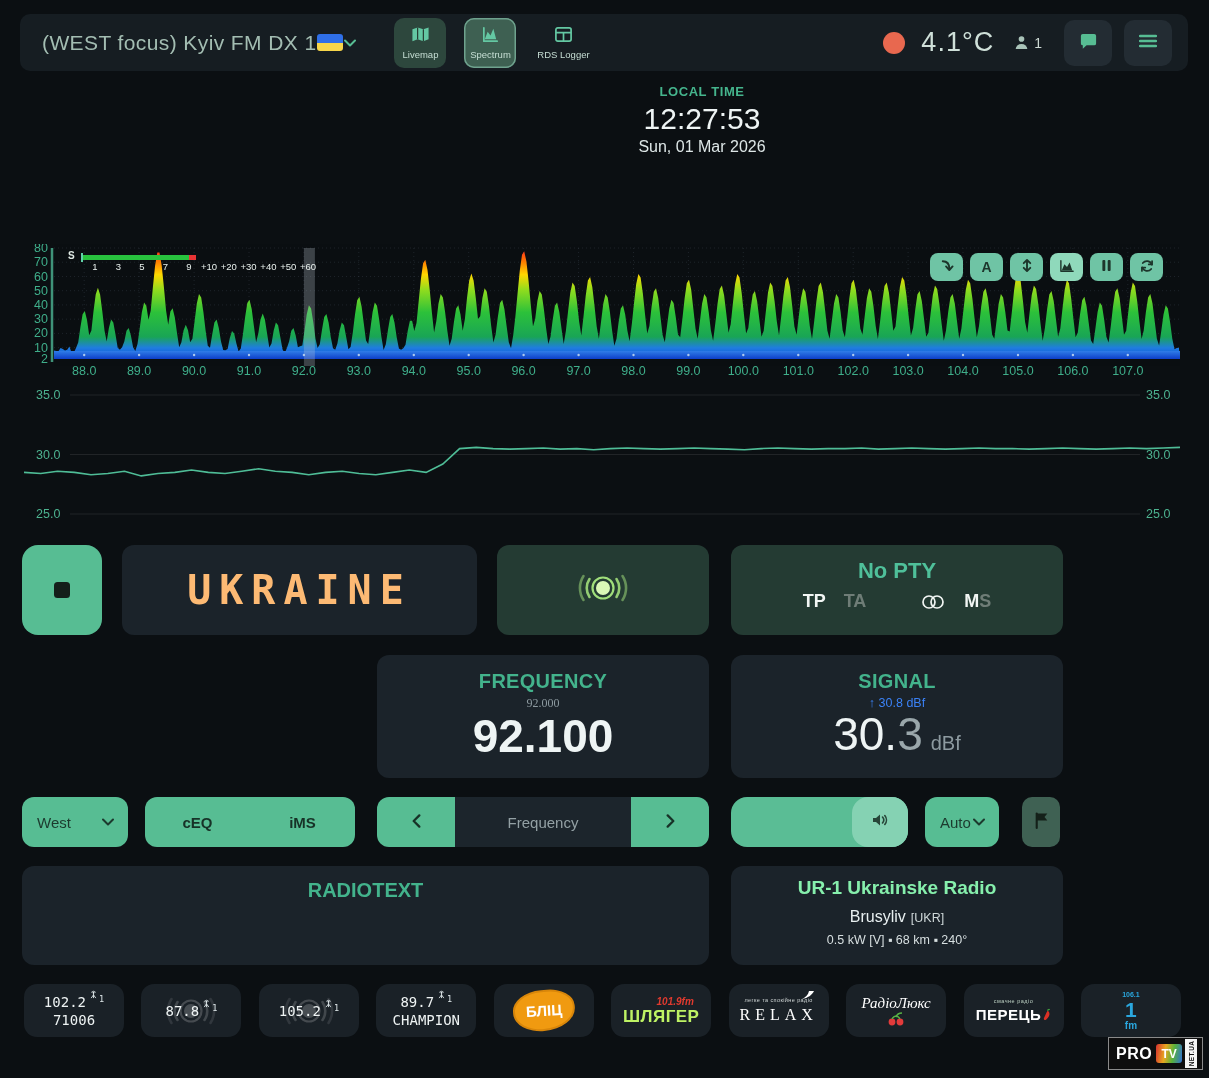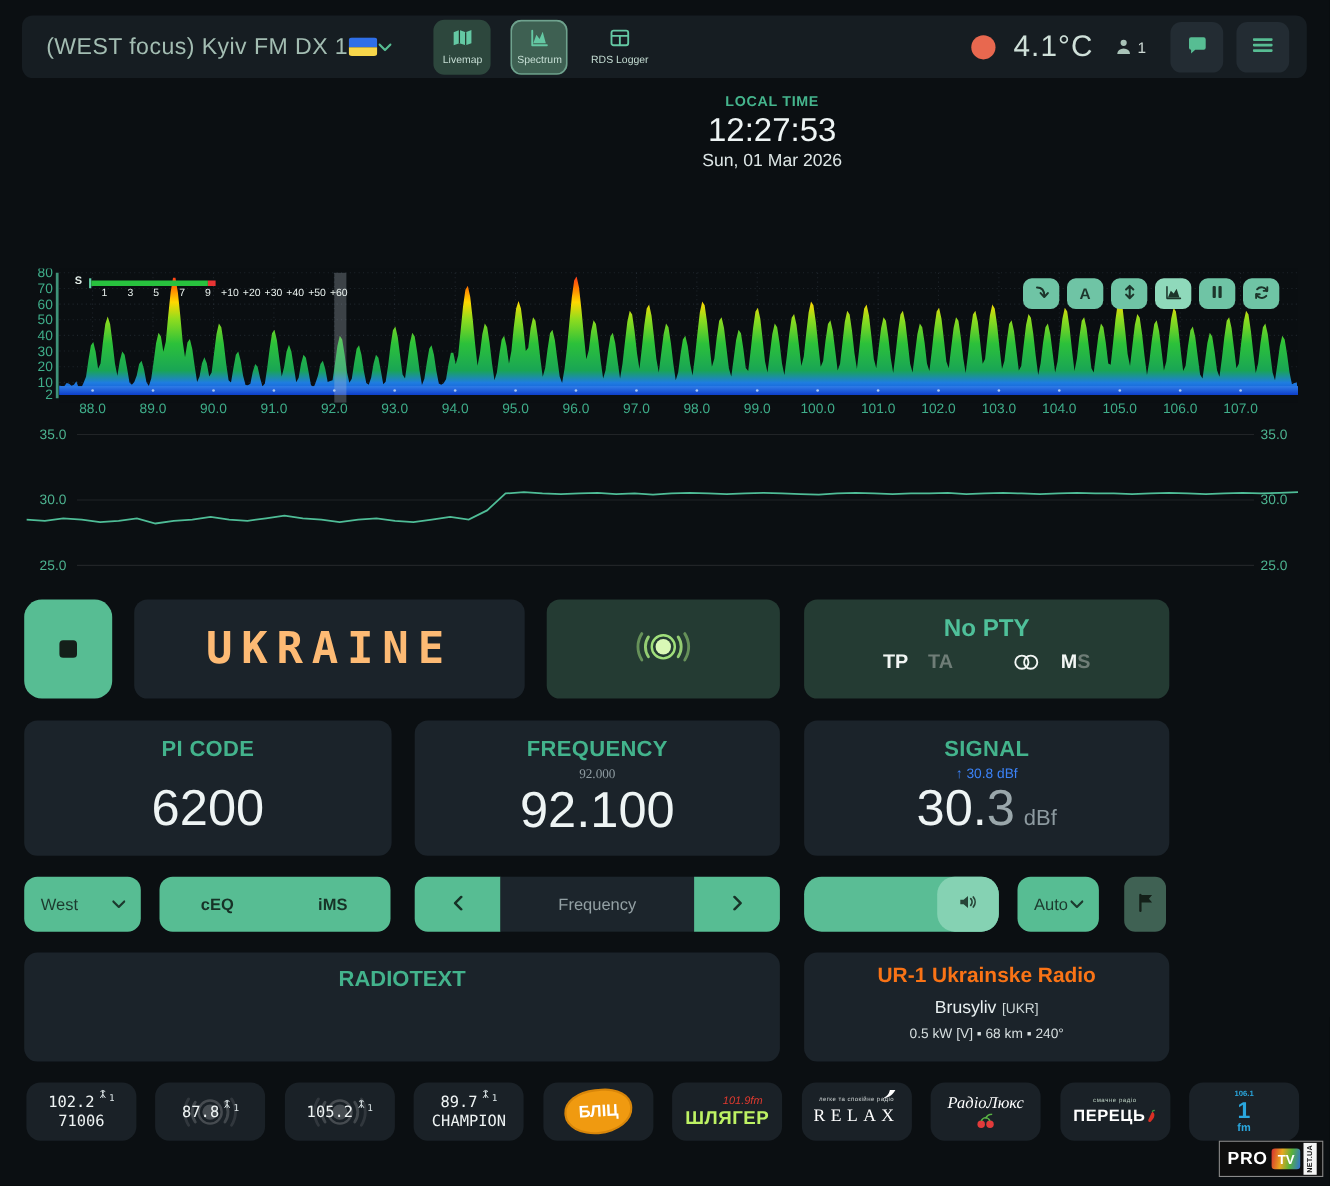--- a/index.html
+++ b/index.html
@@ -76,21 +76,21 @@
   .flags .on{color:#f2f6f4;} .flags .off{color:#6f7d77;}
   .flags .flag-ico{color:#f2f6f4;display:flex;margin-left:36px;}
   .flags .ms b{font-weight:700;}
   .af-panel{left:1085px;top:545px;width:96px;height:420px;text-align:center;}
   .af-label{margin-top:14px;font-size:20px;font-weight:700;color:#4fc09a;}
 
   .tile{top:655px;height:123px;text-align:center;}
   .pi-tile{left:22px;width:334px;} .freq-tile{left:377px;width:332px;} .sig-tile{left:731px;width:332px;}
   .tile-h{margin-top:15px;font-size:20px;font-weight:700;color:#43b38c;letter-spacing:.3px;}
   .tile-sub{margin-top:3px;font-size:12px;color:#8d9aa0;font-family:Liberation Serif, serif;}
-  .pi-tile .tile-v{margin-top:16px;} .freq-tile .tile-v{margin-top:0px;}
+  .pi-tile .tile-v{margin-top:16px;} .freq-tile .tile-v{margin-top:0px;font-weight:bold;}
   .tile-v{font-size:46px;color:#eef4f4;line-height:1.1;}
   .sig-peak{margin-top:3px;font-size:12.5px;color:#3b82f6;}
   .sig-row{line-height:1.05;}
   .v-main{font-size:46px;color:#eef4f4;} .v-dim{font-size:46px;color:#9aa7ab;}
   .v-unit{font-size:20px;color:#8d9aa0;margin-left:8px;}
 
   
   .ctl{position:absolute;top:797px;height:50px;box-sizing:border-box;}
   .select{display:flex;align-items:center;justify-content:space-between;padding:0 14px 0 15px;
           background:#57bd93;border-radius:12px;color:#1c3a2e;font-size:15px;}
@@ -107,40 +107,40 @@
   .vol-thumb{position:absolute;right:0;top:0;width:56px;height:100%;background:#85d2b3;border-radius:16px;
              display:flex;align-items:center;justify-content:center;color:#274538;}
   .auto{left:925px;width:74px;}
   .flagbtn{position:absolute;left:1022px;top:797px;width:38px;height:50px;background:#3f6153;border-radius:10px;
            display:flex;align-items:center;justify-content:center;color:#142019;}
 
   
   .rt-panel{left:22px;top:866px;width:687px;height:99px;text-align:center;}
   .rt-label{margin-top:13px;font-size:20px;font-weight:700;color:#43b38c;}
   .tx-panel{left:731px;top:866px;width:332px;height:99px;text-align:center;}
-  .tx-name{margin-top:11px;font-size:19px;font-weight:700;color:#f97316;}
+  .tx-name{margin-top:11px;font-size:19px;font-weight:700;color:#86efac;}
   .tx-loc{margin-top:9px;font-size:16px;color:#e8eff0;}
   .tx-country{font-size:12.5px;color:#cfd8d9;margin-left:5px;}
   .tx-details{margin-top:7px;font-size:12.5px;color:#d7dfe0;}
 
   
   .presets{position:absolute;left:24px;top:984px;width:1157px;height:53px;display:flex;justify-content:space-between;}
   .preset{width:100px;height:53px;background:#1a2127;border-radius:13px;position:relative;overflow:hidden;
           display:flex;flex-direction:column;align-items:center;justify-content:center;color:#eef3f3;}
   .p-l1,.p-l2{font-family:"DejaVu Sans Mono",monospace;font-size:14px;line-height:18px;z-index:2;}
   .p-l1{display:flex;align-items:flex-start;}
   .p-badge{display:inline-flex;color:#dfe8ea;margin-left:3px;transform:translateY(-3px);align-items:flex-start;}
   .p-badge i{font-style:normal;font-size:8.5px;margin-left:1px;font-family:"DejaVu Sans Mono",monospace;}
   .p-stereo{position:absolute;inset:0;display:flex;align-items:center;justify-content:center;z-index:1;}
   .p-stereo svg{filter:grayscale(1) brightness(1.5);opacity:.2;}
   .blits{width:58px;height:37px;background:#f09a10;border:2px solid #d8860a;border-radius:50% 45% 55% 50%;
          transform:rotate(-5deg);display:flex;align-items:center;justify-content:center;}
   .blits i{font-style:normal;font-weight:700;font-size:15px;color:#fff;transform:rotate(2deg);}
   .shl{text-align:center;line-height:1;}
-  .shl-sub{display:block;color:#e03a2f;font-size:10px;font-weight:400;font-style:italic;margin-left:28px;}
+  .shl-sub{display:block;color:#e03a2f;font-size:10px;font-weight:700;font-style:italic;margin-left:28px;}
   .shl-main{display:block;font-size:17px;font-weight:700;color:#bef264;letter-spacing:.5px;margin-top:1px;}
   .relax{text-align:center;line-height:1;position:relative;width:100%;}
   .relax-sub{display:block;font-size:5.5px;color:#cfd5d5;letter-spacing:.4px;}
   .relax-main{display:block;font-family:"Liberation Serif",serif;font-size:16px;color:#fff;letter-spacing:5px;margin-top:4px;}
   .relax .bird{position:absolute;top:-8px;right:10px;}
   .lux{text-align:center;position:relative;line-height:1;}
   .lux-main{font-family:"Liberation Serif",serif;font-style:italic;font-size:15px;color:#fff;}
   .lux .cherries{display:block;margin:0 auto;margin-top:1px;}
   .per{text-align:center;line-height:1;}
   .per-sub{display:block;font-size:5.5px;color:#bcd0c2;letter-spacing:.5px;}
@@ -429,24 +429,20 @@
           <svg viewBox="0 0 26 16" width="26" height="16">
             <circle cx="9" cy="8" r="6" fill="none" stroke="currentColor" stroke-width="1.7"></circle>
             <circle cx="17" cy="8" r="6" fill="none" stroke="currentColor" stroke-width="1.7"></circle>
           </svg>
         </span>
       <span class="ms"><b class="on">M</b><b class="off">S</b></span>
     </div>
   </div>
 
 
-  <div class="panel tile pi-tile">
-    <div class="tile-h">PI CODE</div>
-    <div class="tile-v">6200</div>
-  </div>
 
   <div class="panel tile freq-tile">
     <div class="tile-h">FREQUENCY</div>
     <div class="tile-sub">92.000</div>
     <div class="tile-v">92.100</div>
   </div>
 
   <div class="panel tile sig-tile">
     <div class="tile-h">SIGNAL</div>
     <div class="sig-peak"><span>↑</span> <span>30.8 dBf</span></div>

